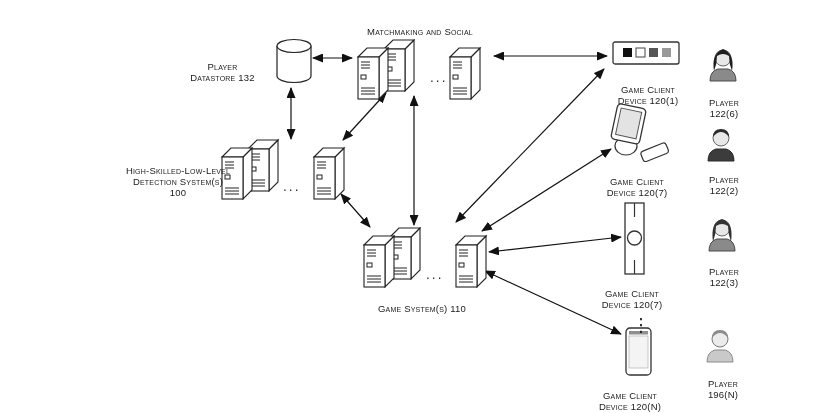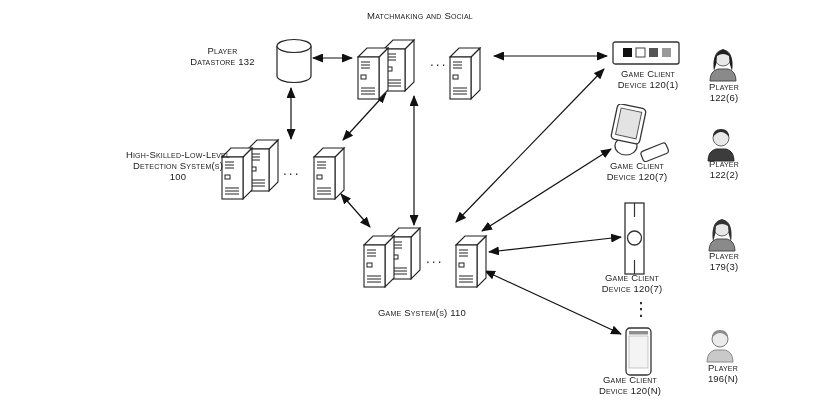--- a/index.html
+++ b/index.html
@@ -15,21 +15,21 @@
   .dots{
     position:absolute;font-size:12px;letter-spacing:2px;color:#222;
     font-family:"DejaVu Sans",sans-serif;
   }
   .vdots{
     position:absolute;font-size:18px;line-height:20px;color:#222;
     font-family:"DejaVu Sans",sans-serif;
   }
   svg.node{position:absolute;z-index:2;}
   #arrows{position:absolute;left:0;top:0;z-index:1;pointer-events:none;}
-  .lbl,.dots,.vdots{z-index:3;}
+  .lbl,.dots,.vdots{z-index:3;margin-top:16px;}
 </style>
 </head>
 <body>
 
 <div id="canvas">
 
   <svg width="0" height="0" style="position:absolute" aria-hidden="true">
     <defs>
       <g id="towerg">
         <polygon points="25,13 34,4 34,46 25,55" fill="#fff" stroke="#222" stroke-width="1.1"></polygon>
@@ -96,21 +96,21 @@
     <use href="#towerg" x="92" y="8"></use>
   </svg>
   <span class="dots" style="left:283px;top:164px;">...</span>
 
   <svg class="node" style="left:360px;top:224px;" width="130" height="66">
     <use href="#towerg" x="26" y="0"></use>
     <use href="#towerg" x="0" y="8"></use>
     <use href="#towerg" x="92" y="8"></use>
   </svg>
   <span class="dots" style="left:426px;top:252px;">...</span>
-  <div class="lbl" style="left:352px;top:307px;width:140px;">
+  <div class="lbl" style="left:352px;top:287px;width:140px;">
     <div>Game System(s) 110</div>
   </div>
 
   <svg class="node" style="left:612px;top:41px;" width="70" height="26">
     <rect x="1" y="1" width="66" height="22" rx="2" fill="#fff" stroke="#333" stroke-width="1.3"></rect>
     <rect x="11" y="7" width="9" height="9" fill="#111"></rect>
     <rect x="24" y="7" width="9" height="9" fill="#fff" stroke="#444" stroke-width="1"></rect>
     <rect x="37" y="7" width="9" height="9" fill="#555"></rect>
     <rect x="50" y="7" width="9" height="9" fill="#999"></rect>
   </svg>
@@ -165,21 +165,21 @@
     <div>Device 120(7)</div>
   </div>
 
   <svg class="node" style="left:705px;top:214px;" width="34" height="38">
     <path d="M4,37 Q4,27 12,25 L22,25 Q30,27 30,37 Z" fill="#8a8a8a" stroke="#4a4a4a" stroke-width="1"></path>
     <circle cx="17" cy="14" r="8" fill="#e8e8e8" stroke="#666" stroke-width="1"></circle>
     <path d="M8,28 Q5,9 17,5 Q29,9 26,28 Q23,20 23,12 Q17,8 11,12 Q11,20 8,28 Z" fill="#333"></path>
   </svg>
   <div class="lbl" style="left:692px;top:250px;width:64px;">
     <div>Player</div>
-    <div>179(3)</div>
+    <div>122(3)</div>
   </div>
 
   <span class="vdots" style="left:632px;top:299px;">⋮</span>
 
   <svg class="node" style="left:624px;top:327px;" width="30" height="50">
     <rect x="2" y="1" width="25" height="47" rx="4" fill="#fff" stroke="#333" stroke-width="1.3"></rect>
     <rect x="5" y="4" width="19" height="3.5" fill="#8f8f8f"></rect>
     <rect x="5" y="9" width="19" height="32" fill="#f4f4f4" stroke="#bbb" stroke-width="0.8"></rect>
   </svg>
   <div class="lbl" style="left:580px;top:374px;width:100px;">

